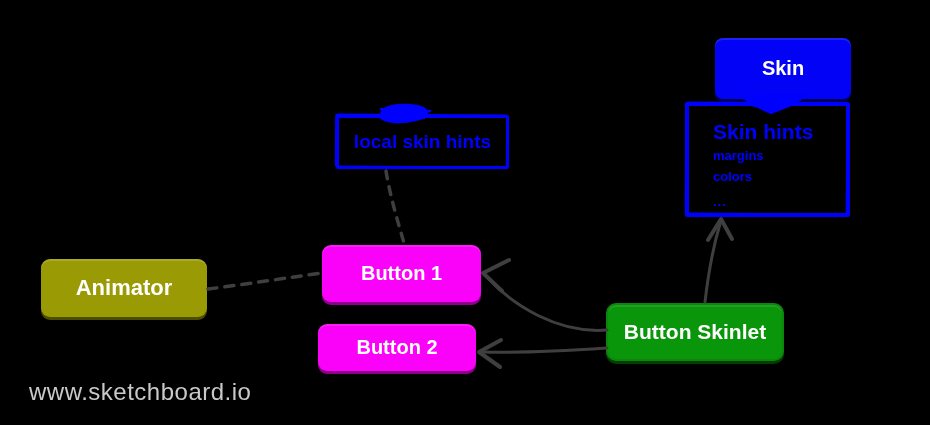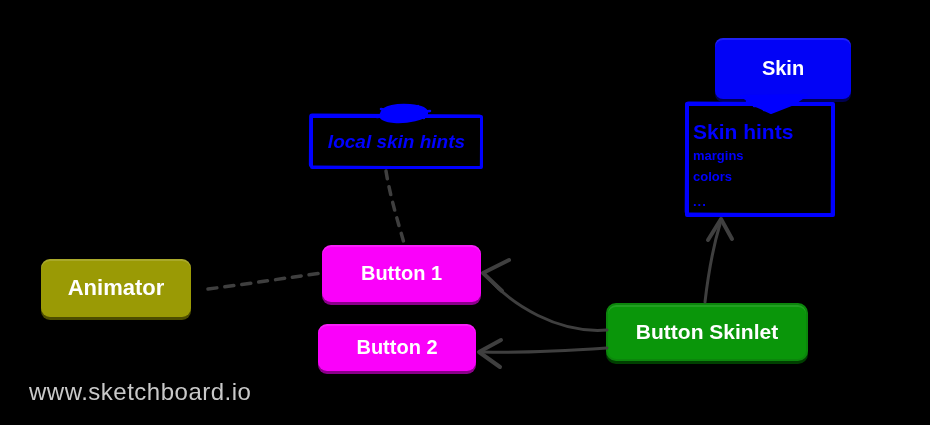--- a/index.html
+++ b/index.html
@@ -20,62 +20,61 @@
     color: #fff;
     box-sizing: border-box;
   }
   
   #node-skin {
     left: 715px; top: 38px; width: 136px; height: 61px;
     background: #0203f6; border-radius: 8px; font-size: 20px;
     box-shadow: 0 3px 0 rgba(0,0,150,0.55), inset 0 2px 0 rgba(255,255,255,0.12);
   }
   #node-animator {
-    left: 41px; top: 259px; width: 150px; height: 58px;
+    left: 41px; top: 259px; width: 166px; height: 58px;
     background: #9a9a05; border-radius: 9px; font-size: 22px;
     box-shadow: 0 3px 0 rgba(90,90,0,0.85), inset 0 2px 0 rgba(255,255,255,0.15);
   }
   #node-button1 {
     left: 322px; top: 245px; width: 159px; height: 57px;
     background: #fa01fa; border-radius: 9px; font-size: 20px;
     box-shadow: 0 3px 0 rgba(165,0,165,0.85), inset 0 2px 0 rgba(255,255,255,0.12);
   }
   #node-button2 {
     left: 318px; top: 324px; width: 158px; height: 47px;
     background: #fa01fa; border-radius: 9px; font-size: 20px;
     box-shadow: 0 3px 0 rgba(165,0,165,0.85), inset 0 2px 0 rgba(255,255,255,0.12);
   }
   #node-button-skinlet {
-    left: 606px; top: 303px; width: 202px; height: 58px;
+    left: 606px; top: 303px; width: 178px; height: 58px;
     background: #0a960a; border-radius: 10px; font-size: 21px;
     border: 2px solid #0c860c;
     box-shadow: 0 3px 0 rgba(0,70,0,0.9), inset 0 2px 0 rgba(255,255,255,0.10);
   }
   
   .sketchy { color: #0000ff; background: transparent; }
   .sketchy::before {
     content: "";
     position: absolute;
     inset: -4px -2px -2px -4px;
     border: 2px solid currentColor;
     border-radius: 3px;
     transform: rotate(0.35deg);
     pointer-events: none;
   }
   #node-local-skin-hints {
-    left: 310px; top: 115px; width: 173px; height: 54px;
+    left: 336px; top: 115px; width: 173px; height: 54px;
     border: 3px solid currentColor; border-radius: 2px;
     font-size: 19px;
-    font-style: italic;
   }
   #node-skin-hints {
-    left: 685px; top: 102px; width: 150px; height: 115px;
+    left: 685px; top: 102px; width: 165px; height: 115px;
     border: 4px solid currentColor; border-radius: 2px;
     display: block; text-align: left;
-    padding: 14px 0 0 4px;
+    padding: 14px 0 0 24px;
   }
   .sh-title { font-size: 21px; font-weight: bold; line-height: 1.1; }
   .sh-item  { font-size: 13px; font-weight: bold; margin-top: 6px; line-height: 1.15; }
   .sh-ellipsis { margin-top: 10px; letter-spacing: 1px; }
   
   #connector-layer {
     position: absolute; left: 0; top: 0; width: 930px; height: 425px;
     pointer-events: none;
   }
   

